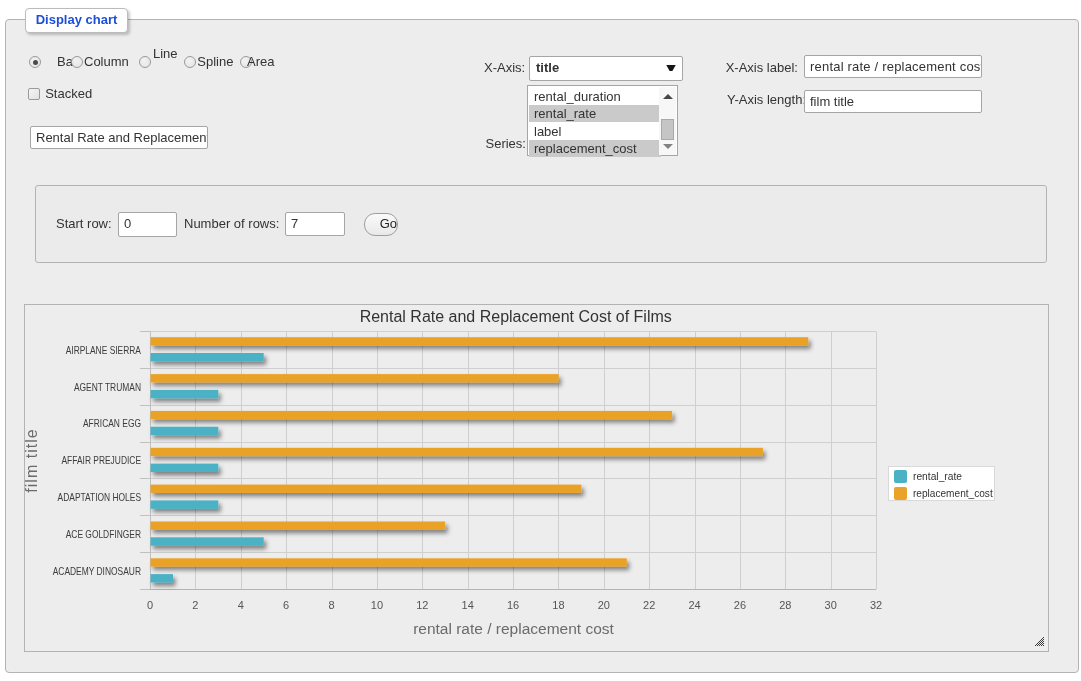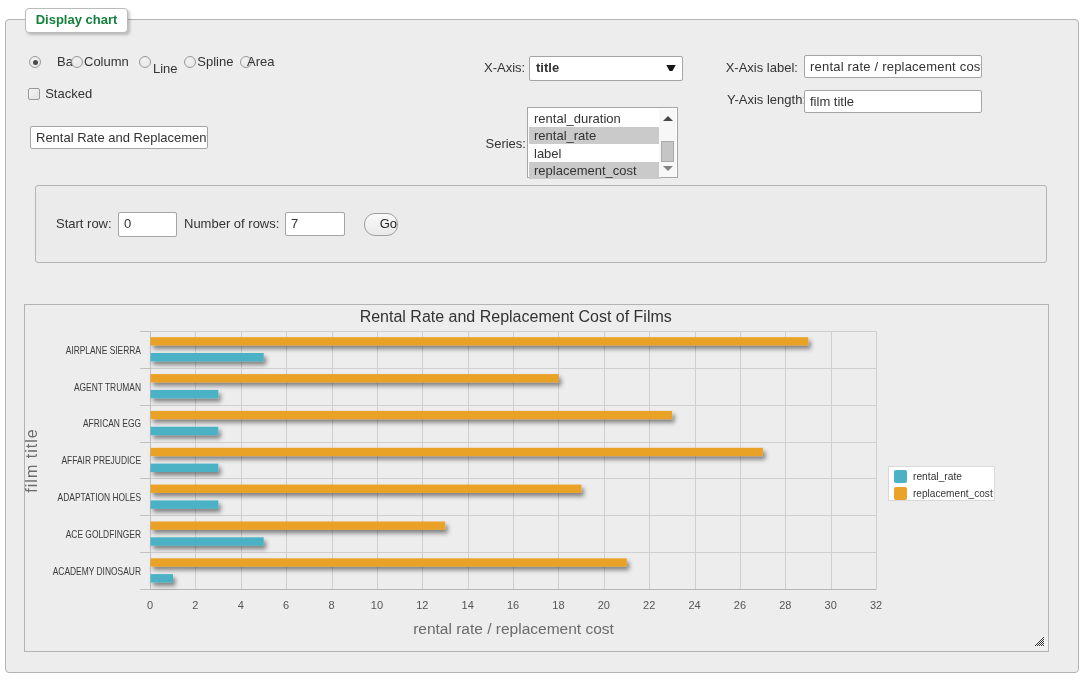--- a/index.html
+++ b/index.html
@@ -1,47 +1,47 @@
 <!DOCTYPE html>
 <html><head>
 <meta charset="utf-8">
 <style>
 * { margin:0; padding:0; box-sizing:border-box; }
 html,body { width:1081px; height:681px; background:#fff; font-family:"Liberation Sans",sans-serif; font-size:13px; color:#333; overflow:hidden; }
 .abs { position:absolute; }
 #fieldset { left:5px; top:19px; width:1074px; height:654px; background:#ededed; border:1px solid #b3b3b3; border-radius:4px; }
-#legendbox { left:25px; top:8px; width:103px; height:25px; background:#fff; border:1px solid #bbb; border-radius:4px; box-shadow:2px 2px 3px rgba(0,0,0,.22); text-align:center; line-height:22px; font-weight:bold; color:#15803d; }
+#legendbox { left:25px; top:8px; width:103px; height:25px; background:#fff; border:1px solid #bbb; border-radius:4px; box-shadow:2px 2px 3px rgba(0,0,0,.22); text-align:center; line-height:22px; font-weight:bold; color:#1d4ed8; }
 .radio { width:12px; height:12px; border:1px solid #9a9a9a; border-radius:50%; background:radial-gradient(circle at 40% 35%, #f2f2f2, #e3e3e3); }
 .radio.sel::after { content:""; position:absolute; left:2.5px; top:2.5px; width:5px; height:5px; border-radius:50%; background:#4a4a4a; }
 .cb { width:12px; height:12px; border:1px solid #9a9a9a; background:linear-gradient(135deg,#f4f4f4,#e2e2e2); border-radius:2px; }
 .lbl { height:16px; line-height:16px; white-space:nowrap; }
 .inp { background:#fff; border:1px solid #a5a5a5; border-radius:2px; line-height:21px; padding-left:5px; white-space:nowrap; overflow:hidden; color:#333; }
 #panel { left:35px; top:185px; width:1012px; height:78px; border:1px solid #b3b3b3; border-radius:3px; background:#ebebeb; }
 #gobtn { left:364px; top:213px; width:34px; height:23px; border:1px solid #9e9e9e; border-radius:11px; background:linear-gradient(#fafafa,#e9e9e9); text-align:right; line-height:20px; color:#222; }
 #chartbox { left:24px; top:304px; width:1025px; height:348px; border:1px solid #b3b3b3; background:#ededed; }
 #selectbox { left:529px; top:56px; width:154px; height:25px; background:#fff; border:1px solid #a5a5a5; border-radius:2px; line-height:22px; padding-left:6px;font-weight:bold; }
 #selarrow { left:666px; top:64.5px; width:10px; height:6.5px; background:#161616; clip-path:polygon(0 0,100% 0,64% 100%,36% 100%); }
-#listbox { left:527px; top:85px; width:151px; height:70.5px; background:#fff; border:1px solid #a5a5a5;margin-top:22px; }
+#listbox { left:527px; top:85px; width:151px; height:70.5px; background:#fff; border:1px solid #a5a5a5; }
 .opt { position:absolute; left:1px; width:132px; height:17px; line-height:17px; padding-left:5px; white-space:nowrap; }
 .opt.sel { background:#cacaca; }
 #sbar { position:absolute; right:1px; top:1px; width:17px; height:68px; background:#f7f7f7; }
 .sarr { position:absolute; left:3.5px; width:0; height:0; border-left:5px solid transparent; border-right:5px solid transparent; }
 #sthumb { position:absolute; left:2px; top:32px; width:13px; height:21px; background:#c5c5c5; border:1px solid #a9a9a9; }
 </style>
 </head>
 <body>
 <div class="abs" id="fieldset"></div>
 <div class="abs" id="legendbox">Display chart</div>
 
 <div class="abs radio sel" style="left:29px;top:56px"></div>
 <div class="abs lbl" style="left:57px;top:54px">Bar</div>
 <div class="abs radio" style="left:71px;top:56px"></div>
 <div class="abs lbl" style="left:84px;top:54px">Column</div>
 <div class="abs radio" style="left:138.5px;top:56px"></div>
-<div class="abs lbl" style="left:153px;top:61px">Line</div>
+<div class="abs lbl" style="left:153px;top:46px">Line</div>
 <div class="abs radio" style="left:183.5px;top:56px"></div>
 <div class="abs lbl" style="left:197.3px;top:54px">Spline</div>
 <div class="abs radio" style="left:240px;top:56px"></div>
 <div class="abs lbl" style="left:247px;top:54px">Area</div>
 
 <div class="abs cb" style="left:28px;top:88px"></div>
 <div class="abs lbl" style="left:45.2px;top:86px">Stacked</div>
 
 <div class="abs inp" style="left:30px;top:126px;width:178px;height:23px;">Rental Rate and Replacement Cost of Films</div>
 

